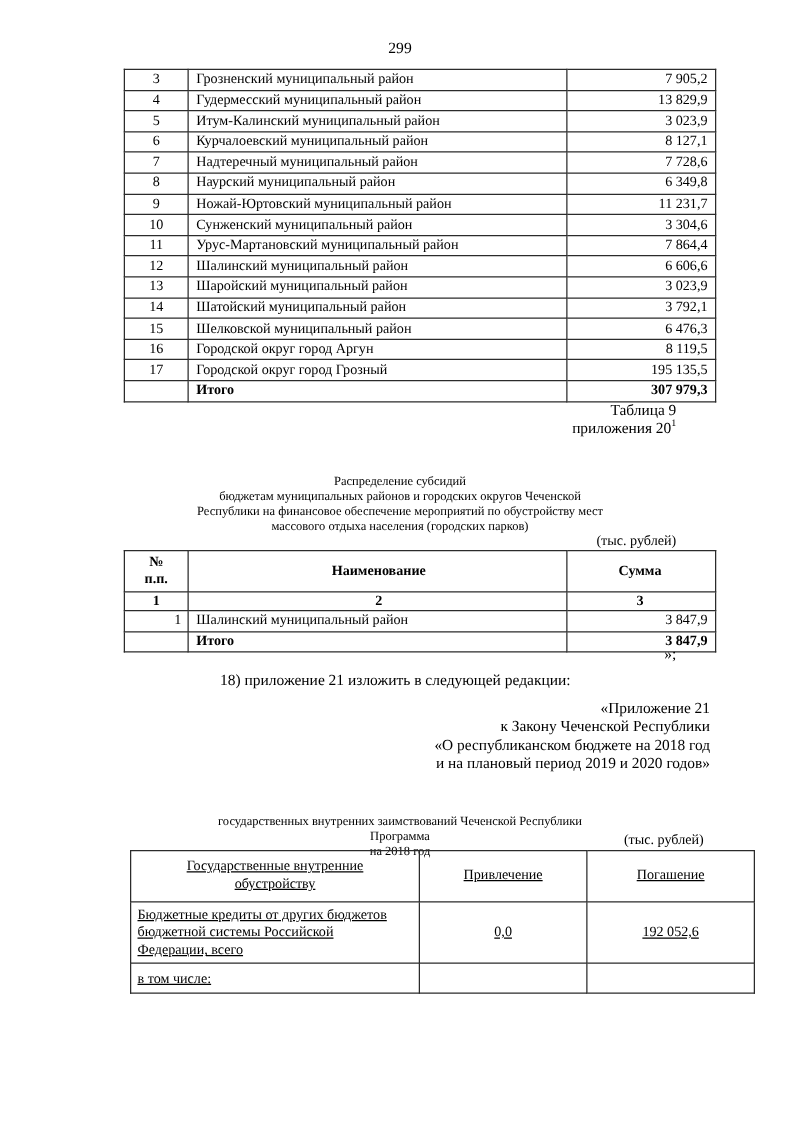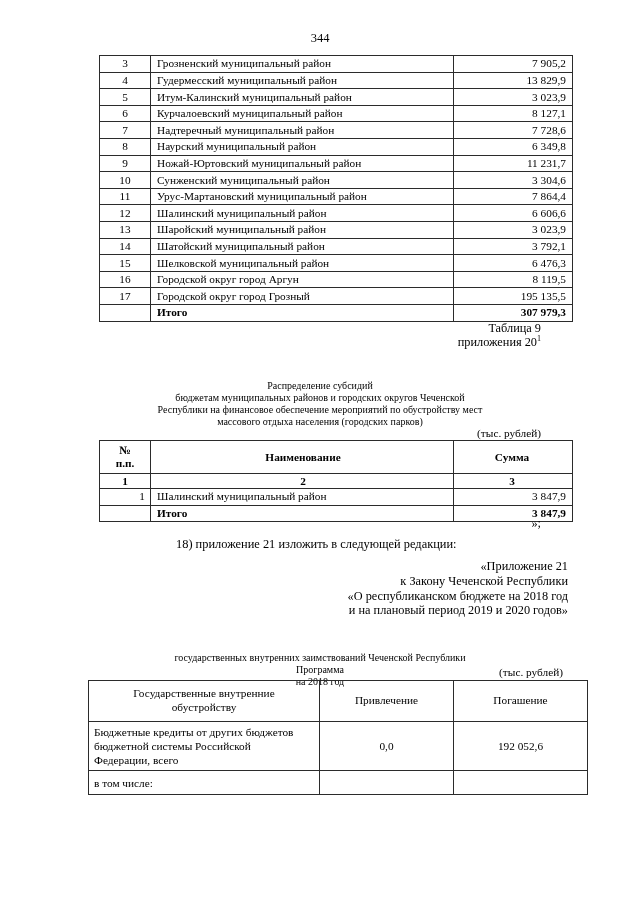--- a/index.html
+++ b/index.html
@@ -163,23 +163,24 @@
     right: 72px;
     text-align: right;
     font-size: 12.3px;
     line-height: 1.2;
   }
   #attrib-prilozhenie { top: 559px; }
 
   
   #table-program {
     position: absolute;
-    left: 88px;
+    left: 104px;
     top: 680px;
     width: 466px;
+    text-decoration: underline;
   }
   #table-program td {
     padding: 3px 5px;
   }
   #table-program td.c-label {
     width: 220px;
     text-align: left;
   }
   #table-program td.c-val {
     width: 123px;
@@ -191,21 +192,21 @@
     line-height: 1.2;
   }
   #table-program tr.row1 td.c-label { line-height: 1.25; }
   #table-program tr.row2 td { height: 17px; }
 </style>
 </head>
 <body>
 
 <div class="page">
 
-  <div class="page-number">344</div>
+  <div class="page-number">299</div>
 
   <table class="doc-table" id="table-districts">
     <tbody>
       <tr>
         <td class="c-num">3</td>
         <td class="c-name">Грозненский муниципальный район</td>
         <td class="c-sum">7 905,2</td>
       </tr>
       <tr>
         <td class="c-num">4</td>

